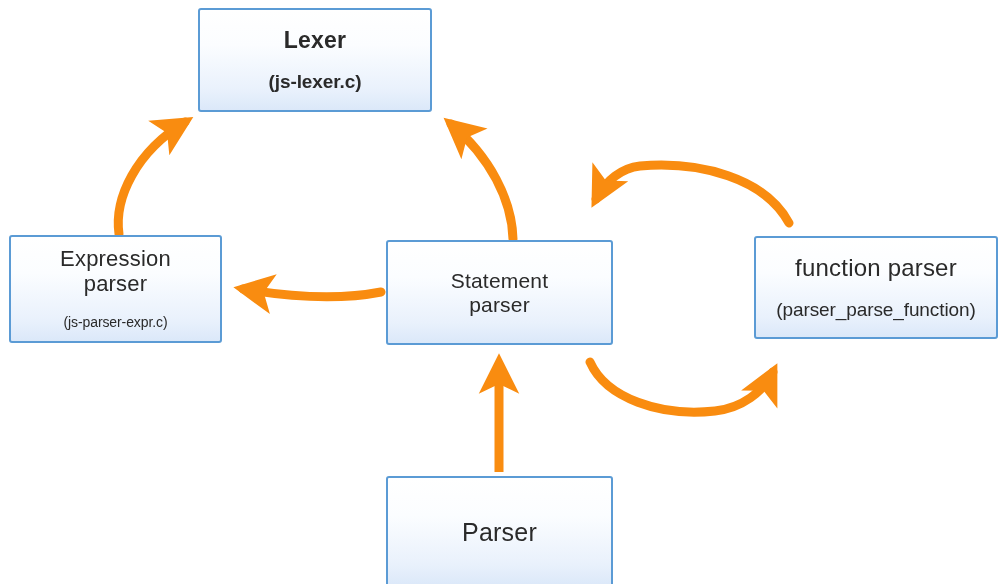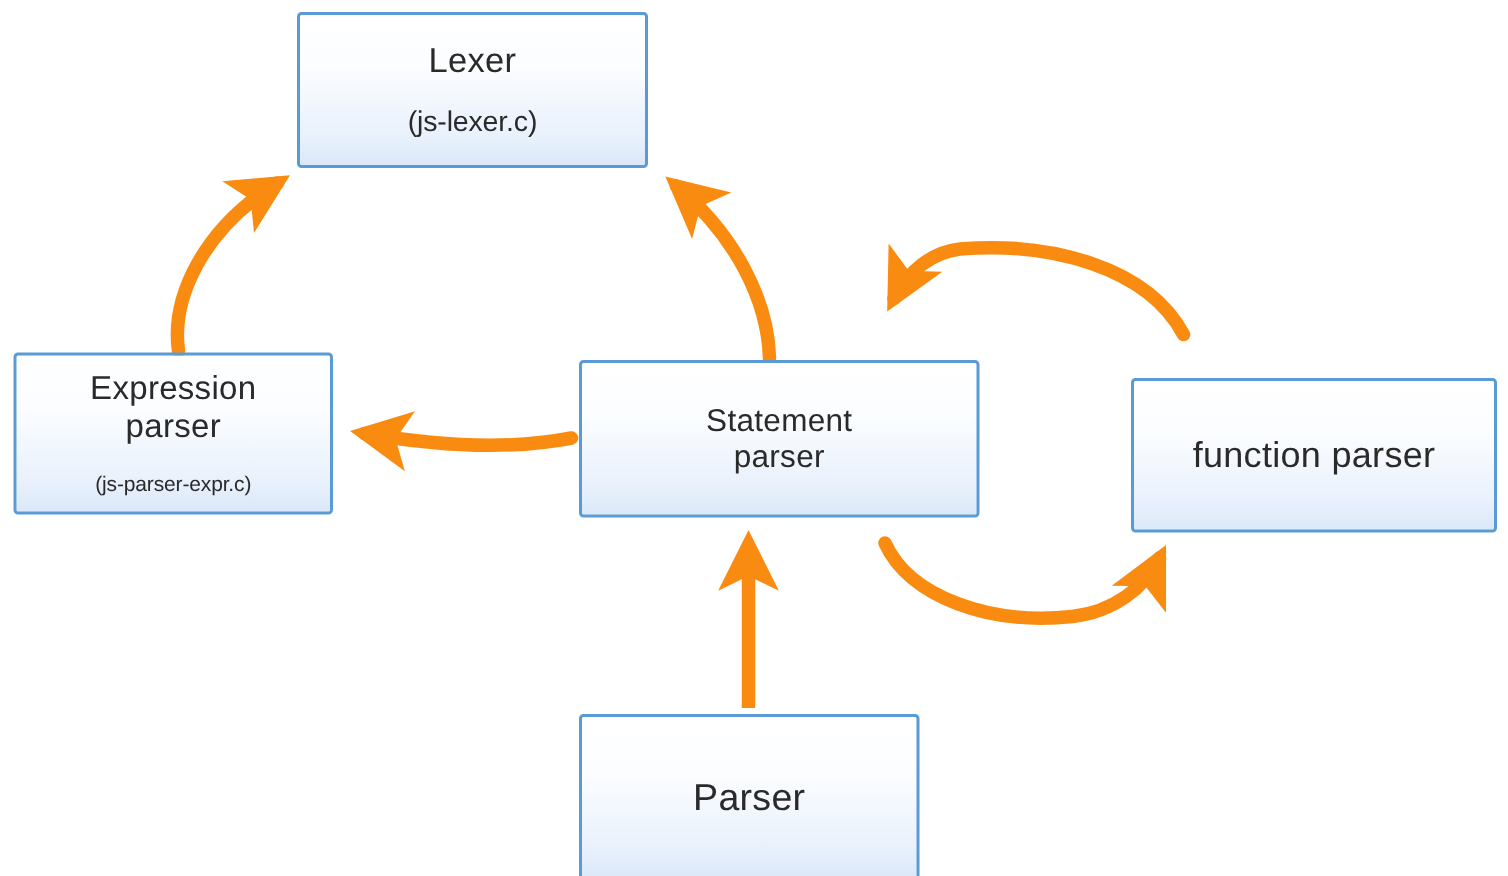--- a/index.html
+++ b/index.html
@@ -50,34 +50,34 @@
   }
   .node .sub {
     font-size: 19px;
     letter-spacing: -0.1px;
     white-space: nowrap;
     margin-top: 18px;
   }
 
   
   #node-lexer {
-    left: 198px; top: 8px; width: 234px; height: 104px;
+    left: 198px; top: 8px; width: 234px; height: 104px; font-weight: bold;
   }
   #node-expression-parser {
     left: 9px; top: 235px; width: 213px; height: 108px;
   }
   #node-expression-parser .title { font-size: 22px; line-height: 1.12; }
   #node-expression-parser .sub { font-size: 14px; }
   #node-statement-parser {
-    left: 386px; top: 240px; width: 267px; height: 105px;
+    left: 386px; top: 240px; width: 227px; height: 105px;
   }
   #node-statement-parser .title { font-size: 21px; line-height: 1.14; }
   #node-statement-parser .sub { font-size: 19px; }
   #node-function-parser {
-    left: 754px; top: 252px; width: 244px; height: 103px; text-align: right;
+    left: 754px; top: 236px; width: 244px; height: 103px; text-align: right;
   }
   #node-function-parser .title { font-size: 24px; }
   #node-function-parser .sub { font-size: 19px; }
   #node-parser {
     left: 386px; top: 476px; width: 227px; height: 112px;
   }
   #node-parser .title { font-size: 25px; }
   #node-parser .sub { font-size: 19px; }
 </style>
 </head>
@@ -116,19 +116,20 @@
     <span class="sub">(js-parser-expr.c)</span>
   </div>
 
   <div class="node" id="node-statement-parser">
     <span class="title">Statement</span>
     <span class="title">parser</span>
   </div>
 
   <div class="node" id="node-function-parser">
     <span class="title">function parser</span>
+    <span class="sub">(parser_parse_function)</span>
   </div>
 
   <div class="node" id="node-parser">
     <span class="title">Parser</span>
   </div>
 
 </div>
 
 </body></html>

